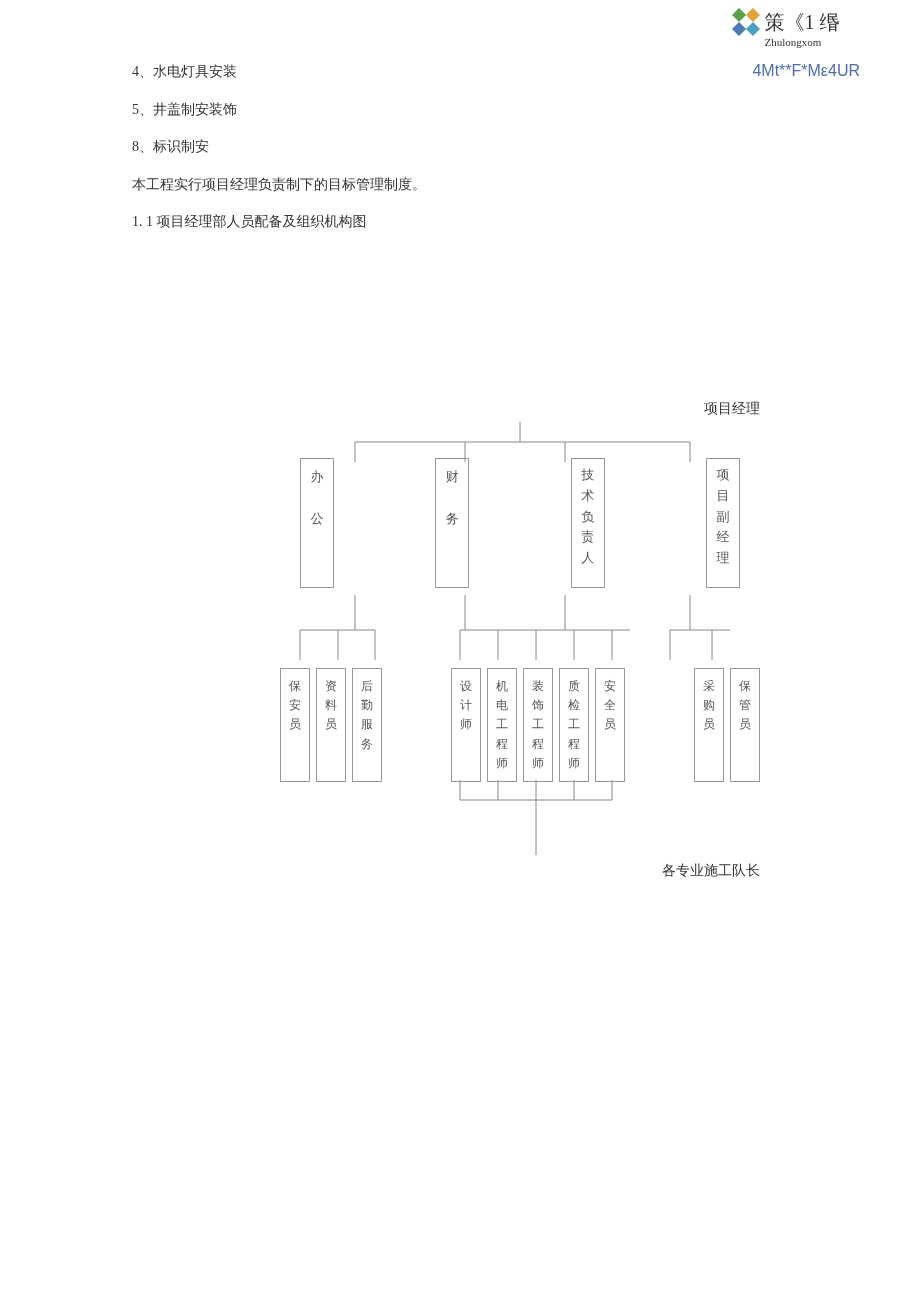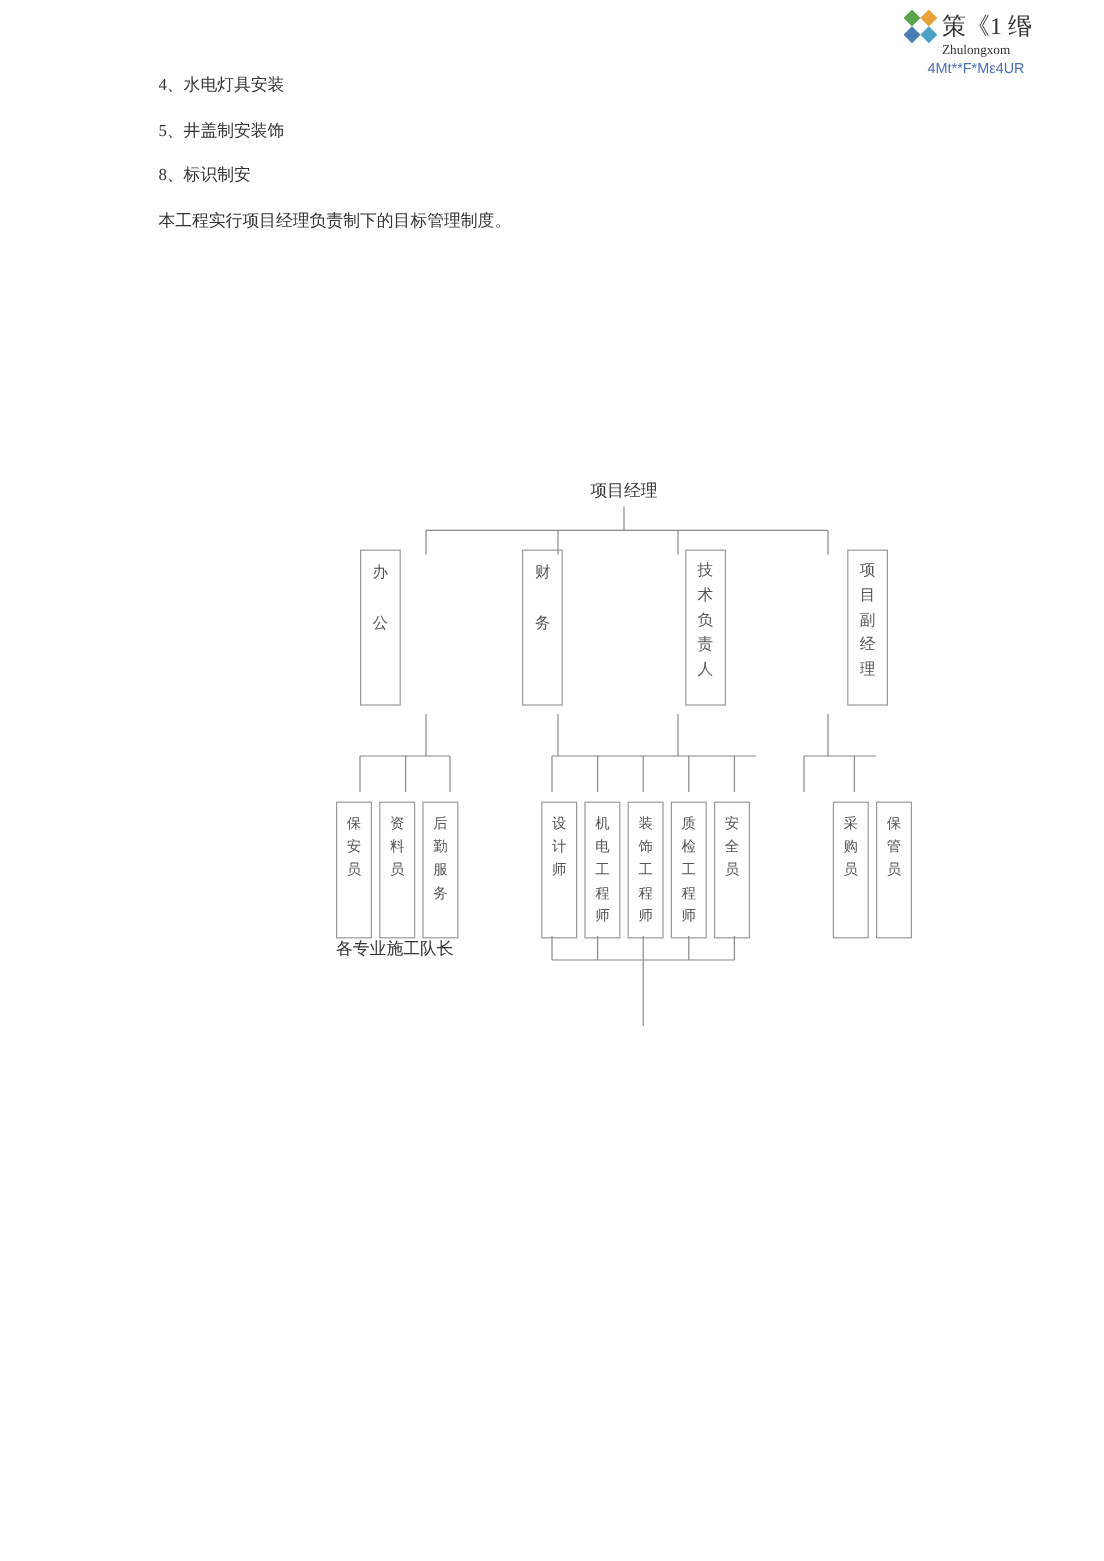--- a/index.html
+++ b/index.html
@@ -11,59 +11,59 @@
       font-size: 14px;
       color: #333;
       position: relative;
     }
     .header {
       position: absolute;
       top: 8px;
       right: 60px;
       text-align: left;
     }
-    .logo-row { display: flex; align-items: flex-start; gap: 4px; }
+    .logo-row { display: flex; align-items: flex-end; gap: 4px; }
     .logo-icon { width: 28px; height: 28px; }
     .logo-text { font-size: 20px; font-family: "KaiTi","楷体",serif; }
     .logo-sub { font-size: 11px; font-family: Liberation Serif, serif; padding-left: 32px; }
-    .logo-code { font-size: 12px; color: #4a6db5; font-family: sans-serif; padding-left: 20px; margin-top: 2px; }
+    .logo-code { font-size: 16px; color: #4a6db5; font-family: sans-serif; padding-left: 20px; margin-top: 14px; }
     .content {
       position: absolute;
       top: 62px;
       left: 132px;
       width: 660px;
     }
     .content p { margin-bottom: 18px; line-height: 1.4; }
     .org-chart {
       position: absolute;
       top: 400px;
       left: 280px;
       width: 480px;
     }
-    .top-label { text-align: center; font-size: 14px; margin-bottom: 6px; }
+    .top-label { text-align: right; font-size: 14px; margin-bottom: 6px; }
     .vert-box {
       border: 1px solid #999;
       display: inline-flex;
       flex-direction: column;
       align-items: center;
       justify-content: flex-start;
       padding: 8px 6px;
       font-size: 13px;
       line-height: 1.6;
       color: #555;
       background: #fff;
     }
     .vert-box span { display: block; }
     .level2 { display: flex; justify-content: space-between; padding: 0 20px; }
     .level2 .vert-box { width: 34px; min-height: 110px; }
     .level2 .vert-box.tall { min-height: 130px; padding-top: 6px; }
     .level3-groups { display: flex; justify-content: space-between; margin-top: 80px; }
     .grp { display: flex; gap: 6px; }
     .grp .vert-box { width: 30px; min-height: 110px; font-size: 12px; }
-    .bottom-label { text-align: left; font-size: 14px; }
+    .bottom-label { text-align: right; font-size: 14px; margin-top: 80px; }
     svg.connectors {
       position: absolute;
       top: 0; left: 0;
       width: 480px;
       height: 520px;
       pointer-events: none;
     }
     svg.connectors line { stroke: #888; stroke-width: 1; }
   </style>
 </head>
@@ -83,20 +83,21 @@
   </div>
   <div class="logo-sub">Zhulongxom</div>
   <div class="logo-code">4Mt**F*Mε4UR</div>
 </div>
 
 <div class="content">
   <p>4、水电灯具安装</p>
   <p>5、井盖制安装饰</p>
   <p>8、标识制安</p>
   <p>本工程实行项目经理负责制下的目标管理制度。</p>
+  <p>1.  1 项目经理部人员配备及组织机构图</p>
 </div>
 
 <div class="org-chart">
   <div class="top-label">项目经理</div>
 
   <svg class="connectors">
 
     <line x1="240" y1="22" x2="240" y2="42"></line>
 
     <line x1="75" y1="42" x2="410" y2="42"></line>

